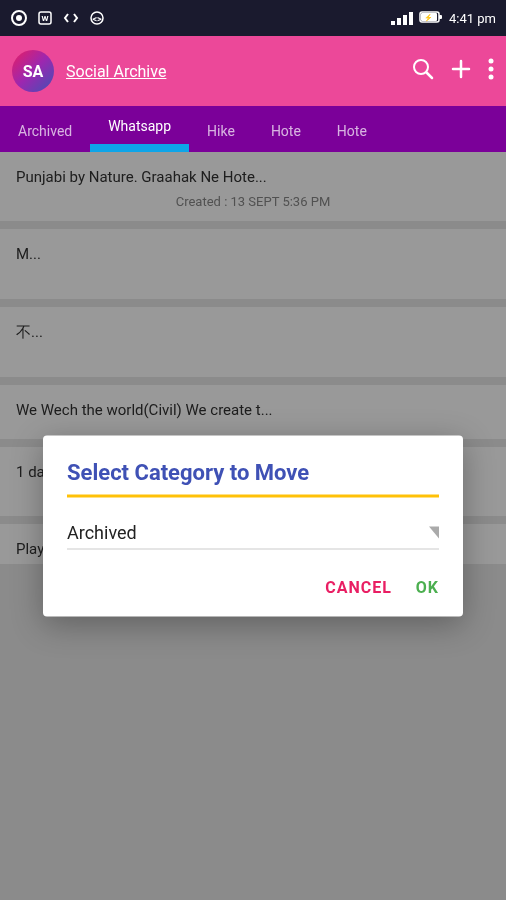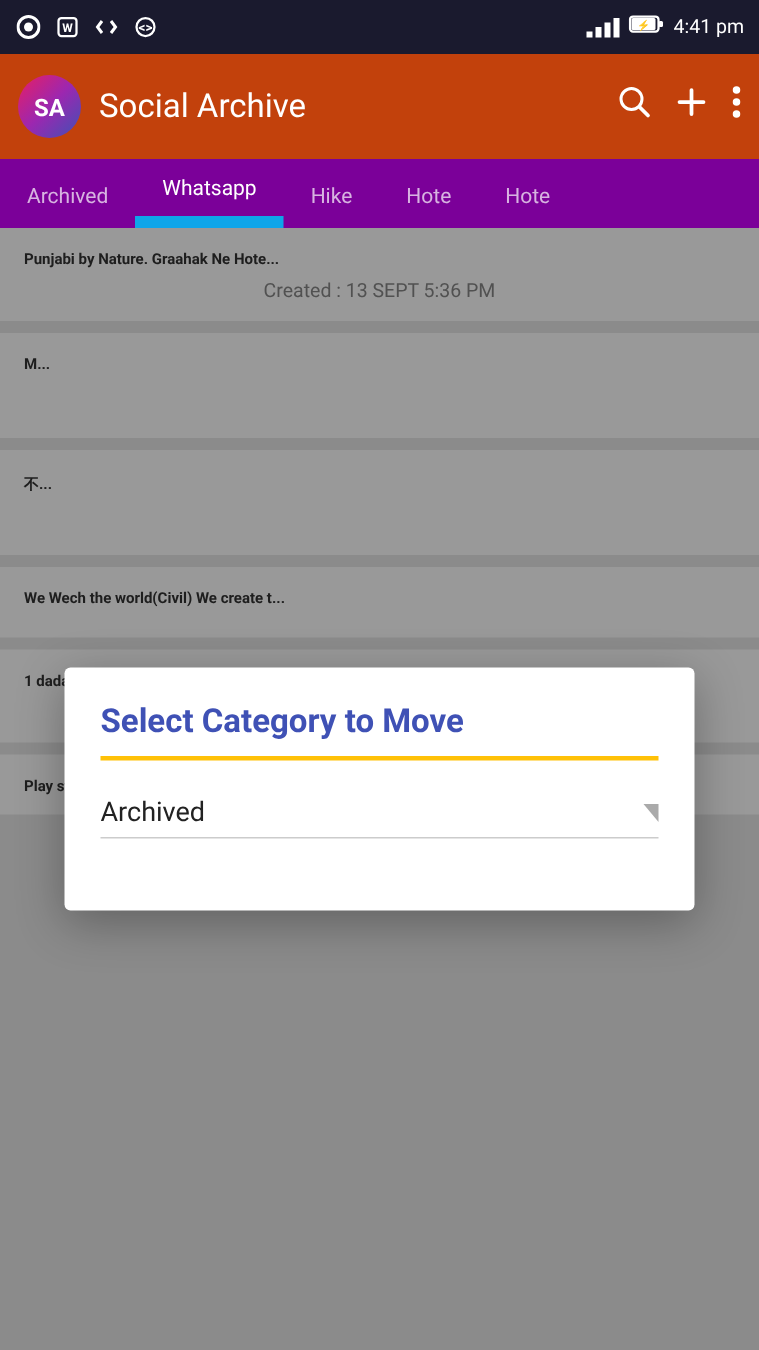--- a/index.html
+++ b/index.html
@@ -36,44 +36,45 @@
     .status-icon {
       width: 18px;
       height: 18px;
       display: flex;
       align-items: center;
       justify-content: center;
     }
 
     
     .app-bar {
-      background: #c2410c;
+      background: #ec4899;
       height: 70px;
       display: flex;
       align-items: center;
       padding: 0 12px;
       gap: 12px;
     }
     .app-logo {
       width: 42px;
       height: 42px;
       border-radius: 50%;
       background: linear-gradient(135deg, #e91e63, #9c27b0, #3f51b5);
       display: flex;
       align-items: center;
       justify-content: center;
       font-weight: bold;
       color: #fff;
       font-size: 16px;
     }
     .app-title {
       color: #fff;
-      font-size: 22px;
+      font-size: 16px;
       font-weight: 400;
       flex: 1;
+      text-decoration: underline;
     }
     .app-bar-actions {
       display: flex;
       gap: 16px;
       align-items: center;
     }
     .app-bar-icon {
       color: #fff;
       font-size: 22px;
       cursor: pointer;
@@ -109,24 +110,24 @@
     }
 
     
     .list-item {
       background: #fff;
       margin: 0 0 8px 0;
       padding: 16px 16px 12px;
       cursor: pointer;
     }
     .list-item-title {
-      font-size: 10px;
+      font-size: 15px;
       color: #333;
       margin-bottom: 8px;
-      font-weight: 700;
+      font-weight: 400;
     }
     .list-item-meta {
       font-size: 13px;
       color: #888;
       text-align: center;
     }
 
     
     .overlay {
       position: absolute;
@@ -340,15 +341,19 @@
 
   <div class="dialog">
     <div class="dialog-title">Select Category to Move</div>
     <div class="dialog-divider"></div>
 
     <div class="dialog-dropdown">
       <span class="dialog-dropdown-value">Archived</span>
       <div class="dialog-dropdown-arrow"></div>
     </div>
 
+    <div class="dialog-actions">
+      <span class="dialog-cancel">CANCEL</span>
+      <span class="dialog-ok">OK</span>
+    </div>
   </div>
 
 </div>
 
 </body></html>

